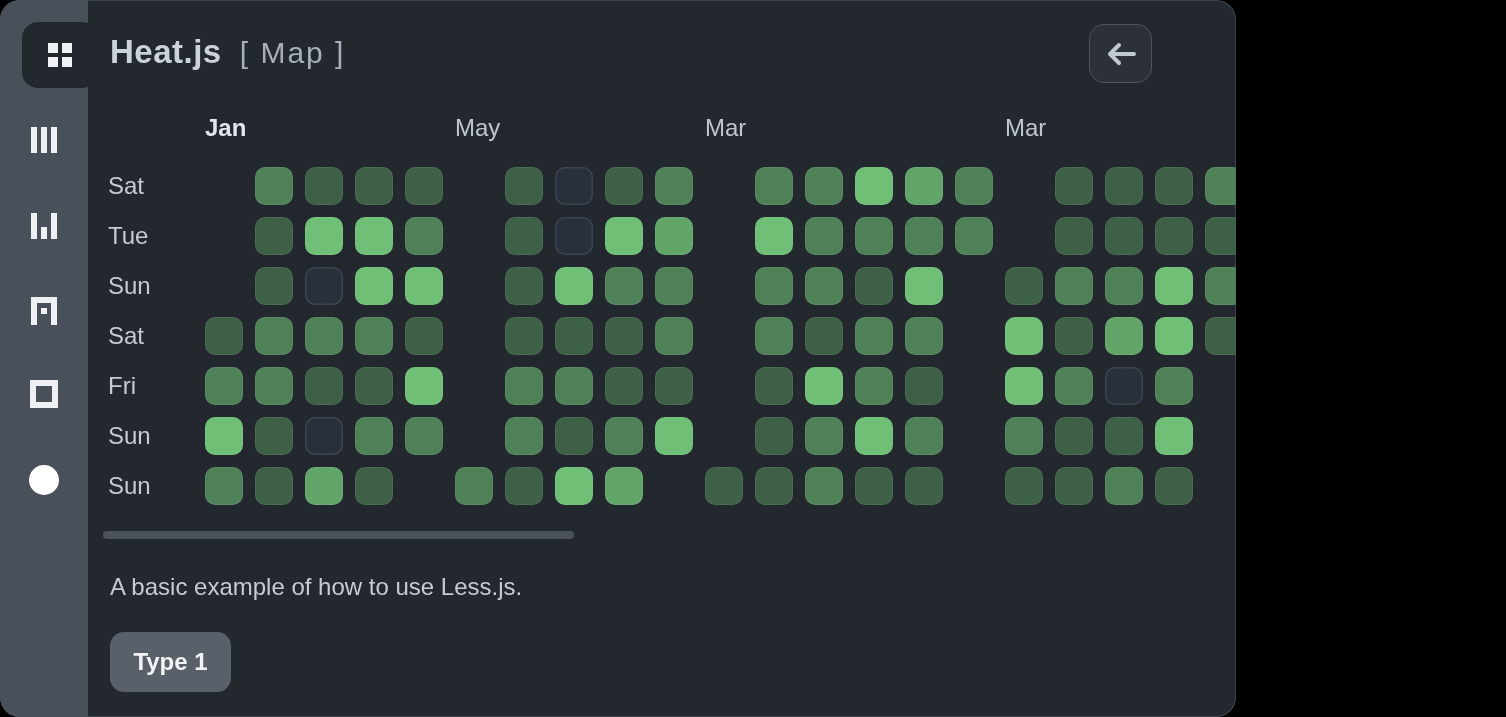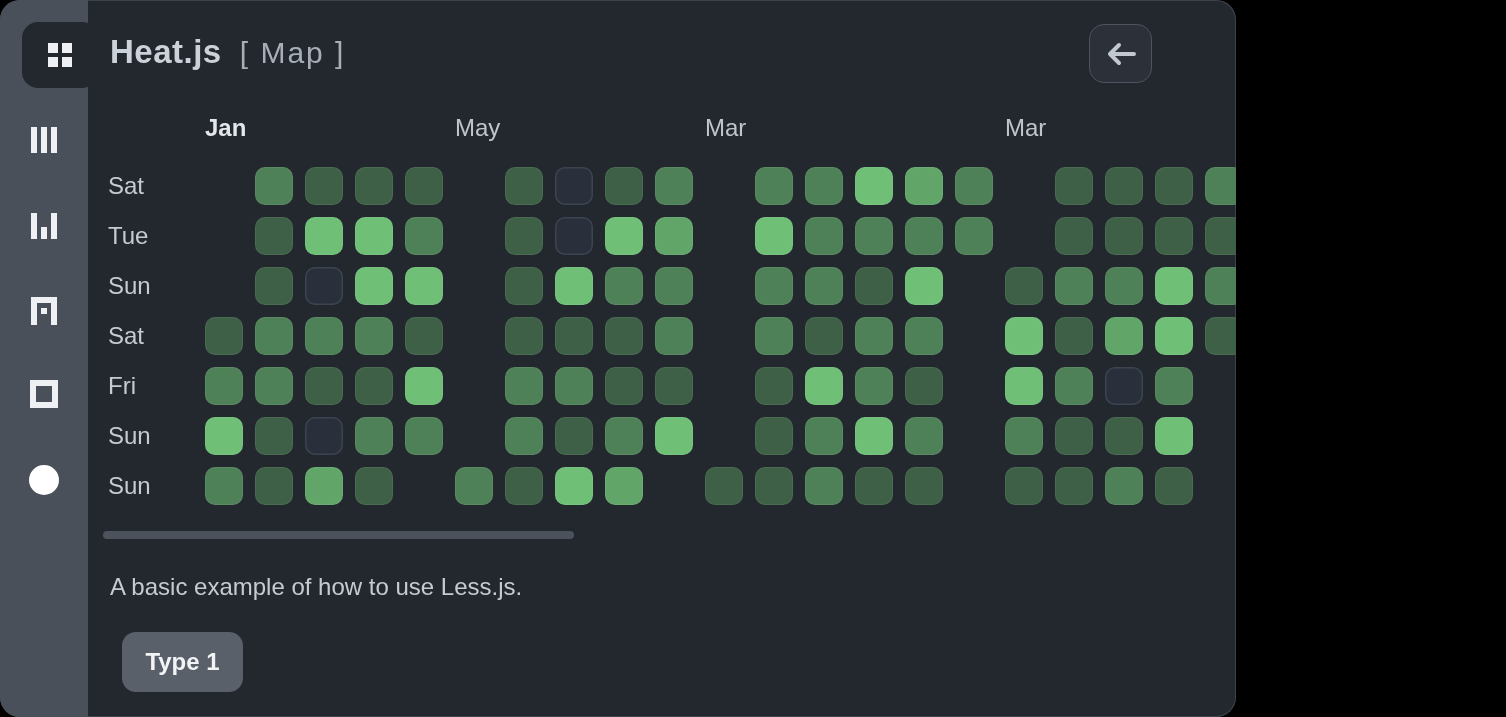--- a/index.html
+++ b/index.html
@@ -35,21 +35,21 @@
   .hm-viewport { position:absolute; left:88px; top:0; width:1398px; height:560px; overflow:hidden; }
   .month-label { position:absolute; top:114px; font-size:24px; color:#bfc5cc; }
   .month-label.bold { font-weight:700; color:#e3e6ea; }
   .row-label { position:absolute; left:20px; width:80px; height:38px; line-height:38px; font-size:24px; color:#c6cbd2; }
   .cell { position:absolute; width:38px; height:38px; border-radius:10px; box-shadow: inset 0 0 0 1px rgba(255,255,255,0.07); cursor:pointer; }
   .cell.l0 { box-shadow: inset 0 0 0 1.5px #3c4452; cursor:default; }
   .scrollbar { position:absolute; left:103px; top:531px; width:471px; height:8px; background:#4c525c; border-radius:4px; cursor:pointer; }
   
   .description { position:absolute; left:110px; top:573px; font-size:24px; color:#c6cbd2; }
   .type-btn { position:absolute; top:632px; height:60px; border-radius:14px; display:flex; align-items:center; justify-content:center; font-size:24px; cursor:pointer; }
-  .type-btn.active { left:122px; width:121px; background:#596069; color:#f2f3f5; font-weight:700; border:none; }
+  .type-btn.active { left:110px; width:121px; background:#596069; color:#f2f3f5; font-weight:700; border:none; }
   .type-btn.inactive { left:243px; width:122px; background:transparent; color:#b4bac2; border:1px solid #4a505a; }
   .legend { position:absolute; top:632px; left:1120px; height:60px; display:flex; align-items:center; }
   .legend-label { font-size:24px; color:#c6cbd2; }
   .legend-sq { width:38px; height:38px; border-radius:10px; margin-left:12px; box-shadow: inset 0 0 0 1px rgba(255,255,255,0.08); }
   .legend-sq.last { margin-right:20px; }
   svg { display:block; }
 </style>
 </head>
 <body>
 

